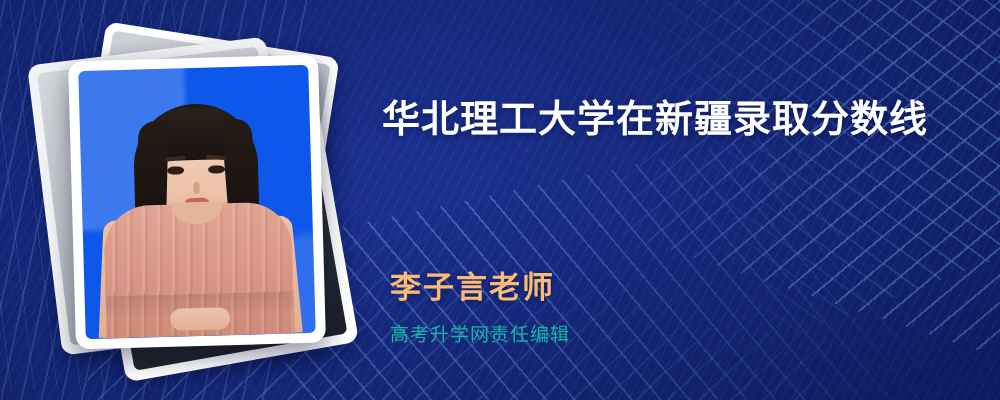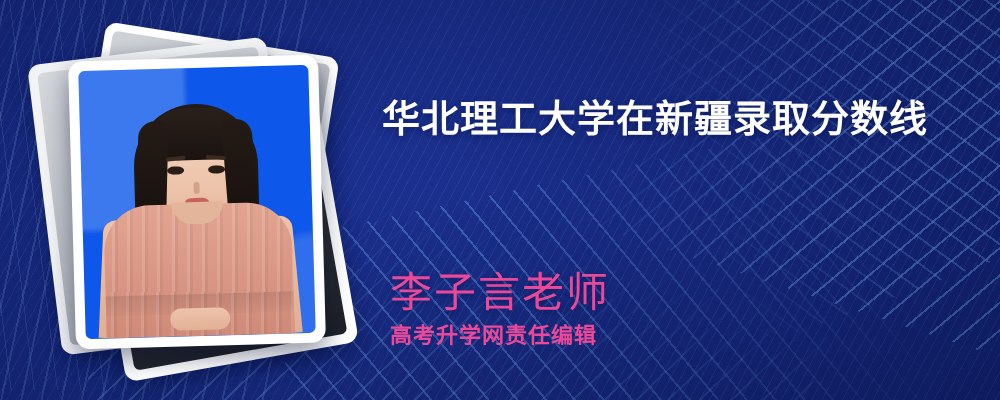--- a/index.html
+++ b/index.html
@@ -270,28 +270,28 @@
   }
   .headline{
     position:absolute;left:10px;top:100px;
     font-size:38px;line-height:1;font-weight:700;color:#ffffff;
     letter-spacing:1px;
     text-shadow:0 2px 6px rgba(0,12,60,.45);
     white-space:nowrap;
   }
   .person-name{
     position:absolute;left:18px;top:272px;
-    font-size:42px;line-height:1;font-weight:400;color:#ec4899;
+    font-size:31px;line-height:1;font-weight:700;color:#fdba74;
     letter-spacing:2px;
     text-shadow:0 2px 5px rgba(0,12,60,.4);
     white-space:nowrap;
   }
   .person-role{
     position:absolute;left:18px;top:325px;
-    font-size:22px;line-height:1;font-weight:700;color:#ec4899;
+    font-size:19px;line-height:1;font-weight:400;color:#14b8a6;
     letter-spacing:1px;
     white-space:nowrap;
   }
 </style>
 </head>
 <body>
 
 <div class="banner">
 
   <div class="bg-base"></div>

